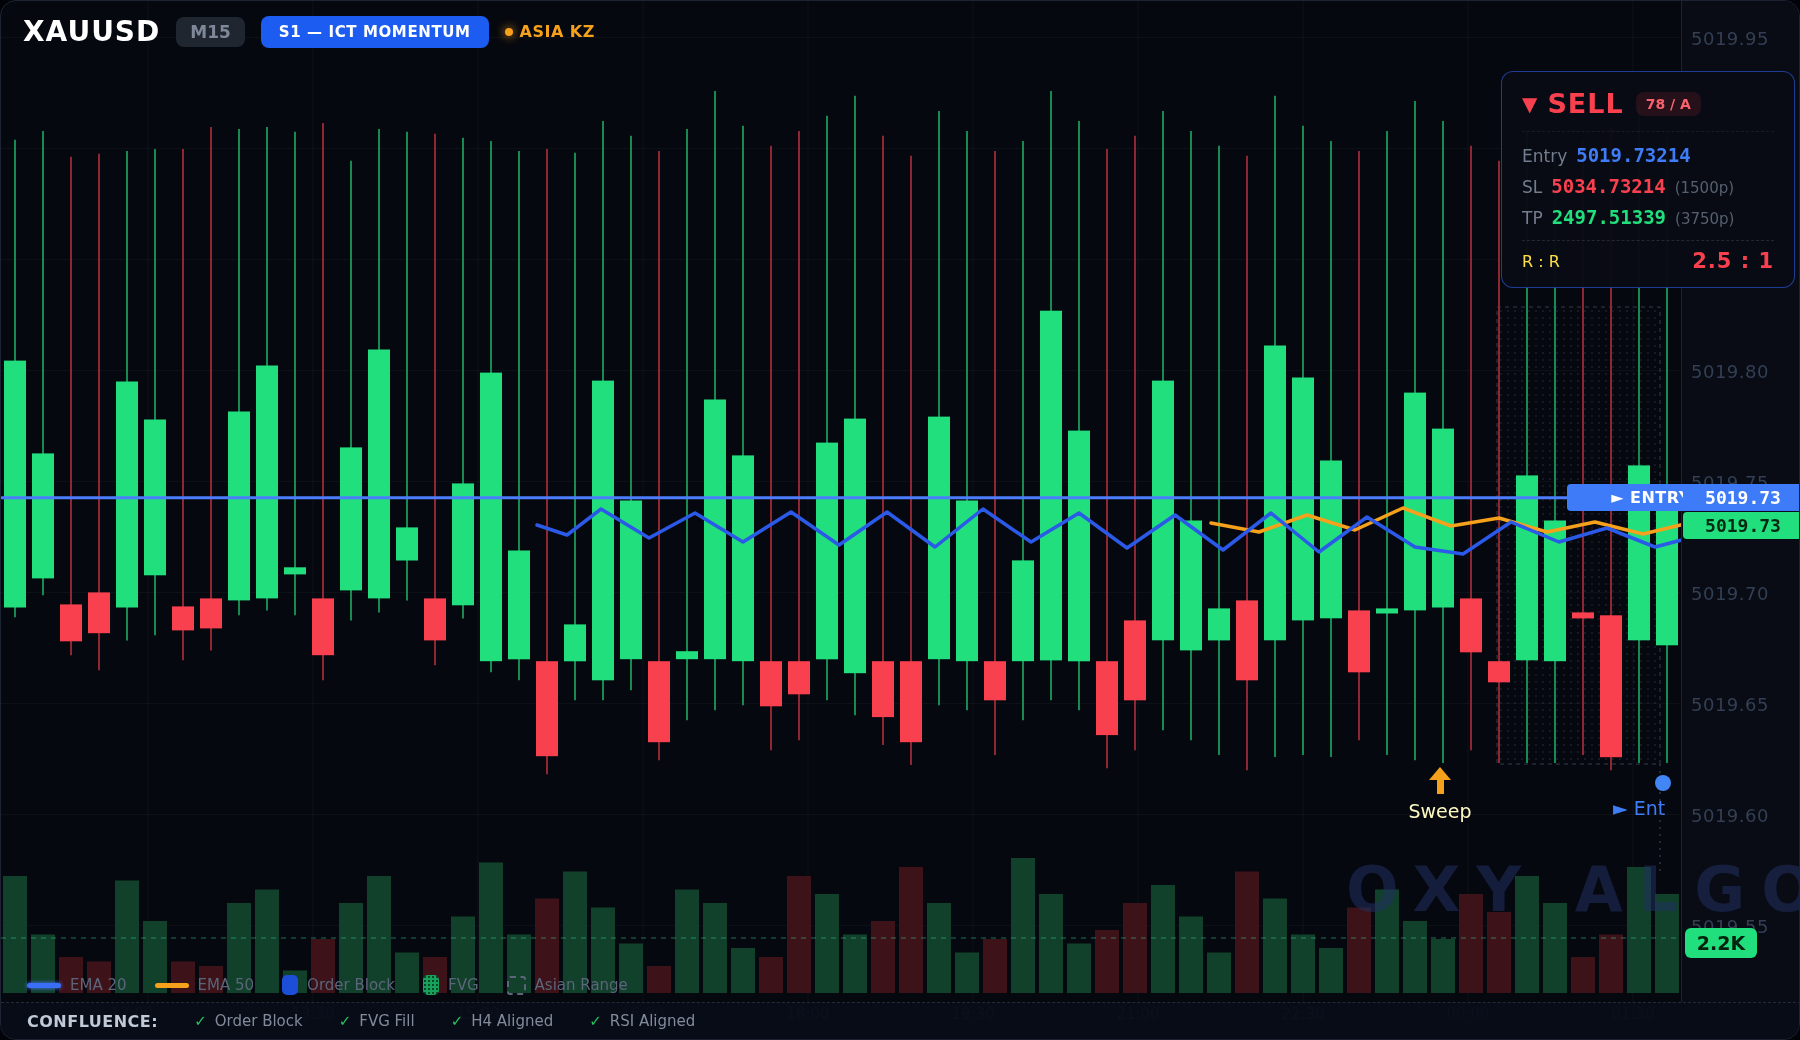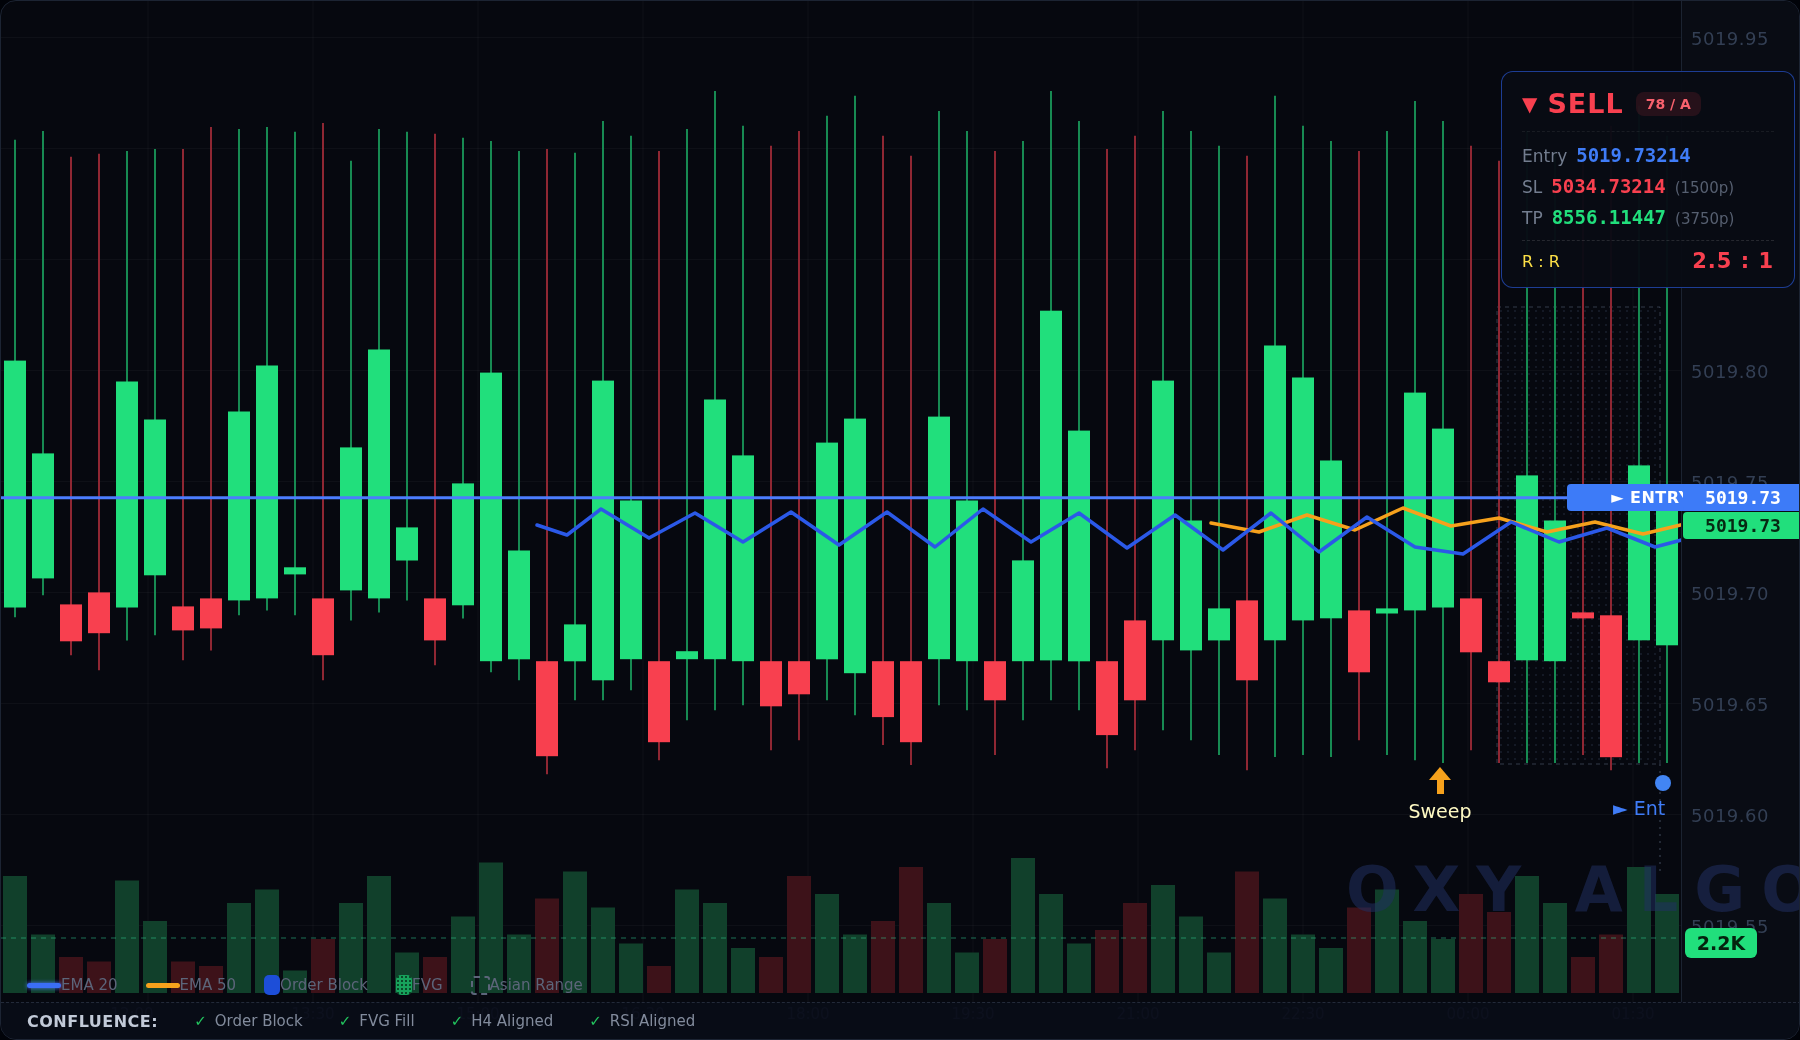--- a/index.html
+++ b/index.html
@@ -58,21 +58,21 @@
   .sweep-wrap{position:absolute;left:1398px;top:766px;width:82px;z-index:5;text-align:center;}
   .sweep-arrow-head{width:0;height:0;margin:0 auto;border-left:11px solid transparent;
     border-right:11px solid transparent;border-bottom:13px solid #f6a11c;}
   .sweep-arrow-stem{width:7px;height:14px;background:#f6a11c;margin:0 auto;}
   .sweep-label{color:#fef9c3;font-size:19px;margin-top:6px;}
   .entry-dot{position:absolute;left:1654px;top:774px;width:16px;height:16px;border-radius:50%;
     background:#4285f4;z-index:5;}
   .entry-marker-text{position:absolute;left:1612px;top:796px;color:#3f7cf7;font-size:19px;z-index:1;white-space:nowrap;}
   
   .legend{position:absolute;left:26px;top:974px;display:flex;align-items:center;gap:28px;z-index:4;}
-  .legend-item{display:flex;align-items:center;gap:0;color:#5c657a;font-size:15px;}
+  .legend-item{display:flex;align-items:center;gap:9px;color:#5c657a;font-size:15px;}
   .sw-line{width:34px;height:5px;border-radius:3px;}
   .sw-block{width:16px;height:20px;border-radius:5px;}
   .sw-dashed{width:15px;height:15px;border-radius:3px;border:2px dashed #5c657a;background:transparent;}
   
   .time-label{position:absolute;top:1004px;color:#242f47;font-size:15px;z-index:0;transform:translateX(-50%);}
   .confluence{position:absolute;left:0;bottom:0;width:1800px;height:37px;z-index:6;
     background:rgba(9,13,24,.88);border-top:1px dashed rgba(130,150,180,.22);
     display:flex;align-items:center;gap:36px;padding-left:26px;box-sizing:border-box;}
   .conf-title{color:#c2cad8;font-size:16px;font-weight:800;letter-spacing:.5px;}
   .conf-item{display:flex;align-items:center;gap:8px;color:#828b9c;font-size:15px;}
@@ -305,39 +305,48 @@
         <polyline points="1210,522 1258,531 1306,514 1354,529 1402,507 1450,525 1498,517 1546,531 1594,521 1642,533 1692,521" fill="none" stroke="#f6a11c" stroke-width="3.5" stroke-linejoin="round" stroke-linecap="round"></polyline>
         <polyline points="536,524 566,534 600,508 648,537 694,512 742,541 790,511 838,544 886,511 934,546 982,508 1030,541 1078,512 1126,547 1174,514 1222,549 1270,512 1318,551 1366,516 1414,546 1462,553 1510,521 1558,541 1606,527 1654,546 1692,536" fill="none" stroke="#2b59e8" stroke-width="3.5" stroke-linejoin="round" stroke-linecap="round"></polyline>
       </g>
     <g id="g-entry">
         <line x1="0" y1="496.83600000147635" x2="1680" y2="496.83600000147635" stroke="#4c7dff" stroke-width="3"></line>
       </g>
   </svg>
 
   <div class="watermark">OXY ALGO</div>
 
+  <div class="header">
+    <div class="symbol">XAUUSD</div>
+    <div class="tf-badge">M15</div>
+    <div class="strategy-pill">S1 — ICT MOMENTUM</div>
+    <div class="session">
+      <span class="session-dot"></span>
+      <span>ASIA KZ</span>
+    </div>
+  </div>
 
   <div class="panel">
     <div class="panel-title-row">
       <span class="sell-arrow">▼</span>
       <span class="sell-word">SELL</span>
       <span class="score-badge">78 / A</span>
     </div>
     <div class="prow">
       <span class="plabel">Entry</span>
       <span class="pv-entry mono">5019.73214</span>
     </div>
     <div class="prow">
       <span class="plabel">SL</span>
       <span class="pv-sl mono">5034.73214</span>
       <span class="pips">(1500p)</span>
     </div>
     <div class="prow">
       <span class="plabel">TP</span>
-      <span class="pv-tp mono">8556.11447</span>
+      <span class="pv-tp mono">2497.51339</span>
       <span class="pips">(3750p)</span>
     </div>
     <div class="panel-div"></div>
     <div class="rr-row">
       <span class="rr-label">R : R</span>
       <span class="rr-val">2.5 : 1</span>
     </div>
   </div>
 
   <div class="axis-col"></div>

